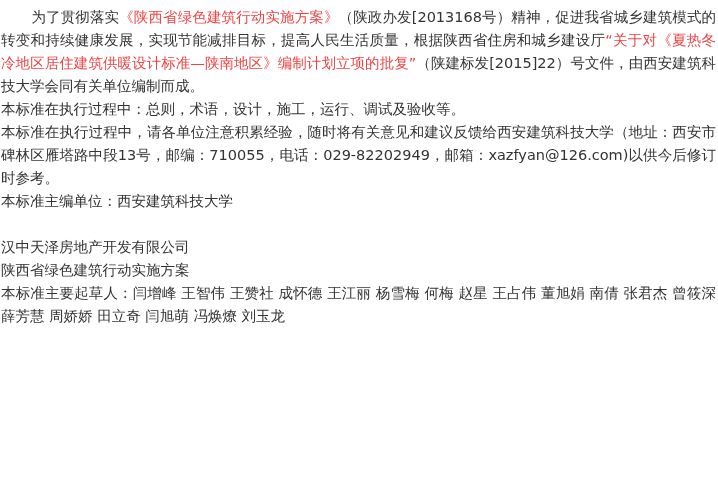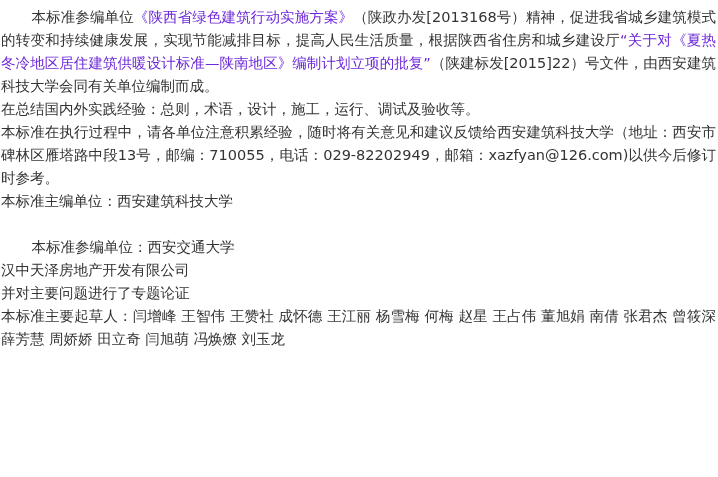--- a/index.html
+++ b/index.html
@@ -27,29 +27,28 @@
     padding: 0;
     word-break: break-all;
   }
   .doc p.indent {
     text-indent: 2.1em;
   }
   .doc p.blank {
     height: 23px;
   }
   .doc .run-red {
-    color: #6d28d9;
+    color: #ef4444;
   }
 </style>
 </head>
 <body>
 
 <div class="doc">
-    <p class="indent"><span>本标准参编单位</span><span class="run-red">《陕西省绿色建筑行动实施方案》</span><span>（陕政办发[2013168号）精神，促进我省城乡建筑模式的转变和持续健康发展，实现节能减排目标，提高人民生活质量，根据陕西省住房和城乡建设厅</span><span class="run-red">“关于对《夏热冬冷地区居住建筑供暖设计标准—陕南地区》编制计划立项的批复”</span><span>（陕建标发[2015]22）号文件，由西安建筑科技大学会同有关单位编制而成。</span></p>
-    <p><span>在总结国内外实践经验：总则，术语，设计，施工，运行、调试及验收等。</span></p>
+    <p class="indent"><span>为了贯彻落实</span><span class="run-red">《陕西省绿色建筑行动实施方案》</span><span>（陕政办发[2013168号）精神，促进我省城乡建筑模式的转变和持续健康发展，实现节能减排目标，提高人民生活质量，根据陕西省住房和城乡建设厅</span><span class="run-red">“关于对《夏热冬冷地区居住建筑供暖设计标准—陕南地区》编制计划立项的批复”</span><span>（陕建标发[2015]22）号文件，由西安建筑科技大学会同有关单位编制而成。</span></p>
+    <p><span>本标准在执行过程中：总则，术语，设计，施工，运行、调试及验收等。</span></p>
     <p><span>本标准在执行过程中，请各单位注意积累经验，随时将有关意见和建议反馈给西安建筑科技大学（地址：西安市碑林区雁塔路中段13号，邮编：710055，电话：029-82202949，邮箱：xazfyan@126.com)以供今后修订时参考。</span></p>
     <p><span>本标准主编单位：西安建筑科技大学</span></p>
     <p class="blank"></p>
-    <p class="indent"><span>本标准参编单位：西安交通大学</span></p>
     <p><span>汉中天泽房地产开发有限公司</span></p>
-    <p><span>并对主要问题进行了专题论证</span></p>
+    <p><span>陕西省绿色建筑行动实施方案</span></p>
     <p><span>本标准主要起草人：闫增峰 王智伟 王赞社 成怀德 王江丽 杨雪梅 何梅 赵星 王占伟 董旭娟 南倩 张君杰 曾筱深 薛芳慧 周娇娇 田立奇 闫旭萌 冯焕燎 刘玉龙</span></p>
   </div>
 
 </body></html>

